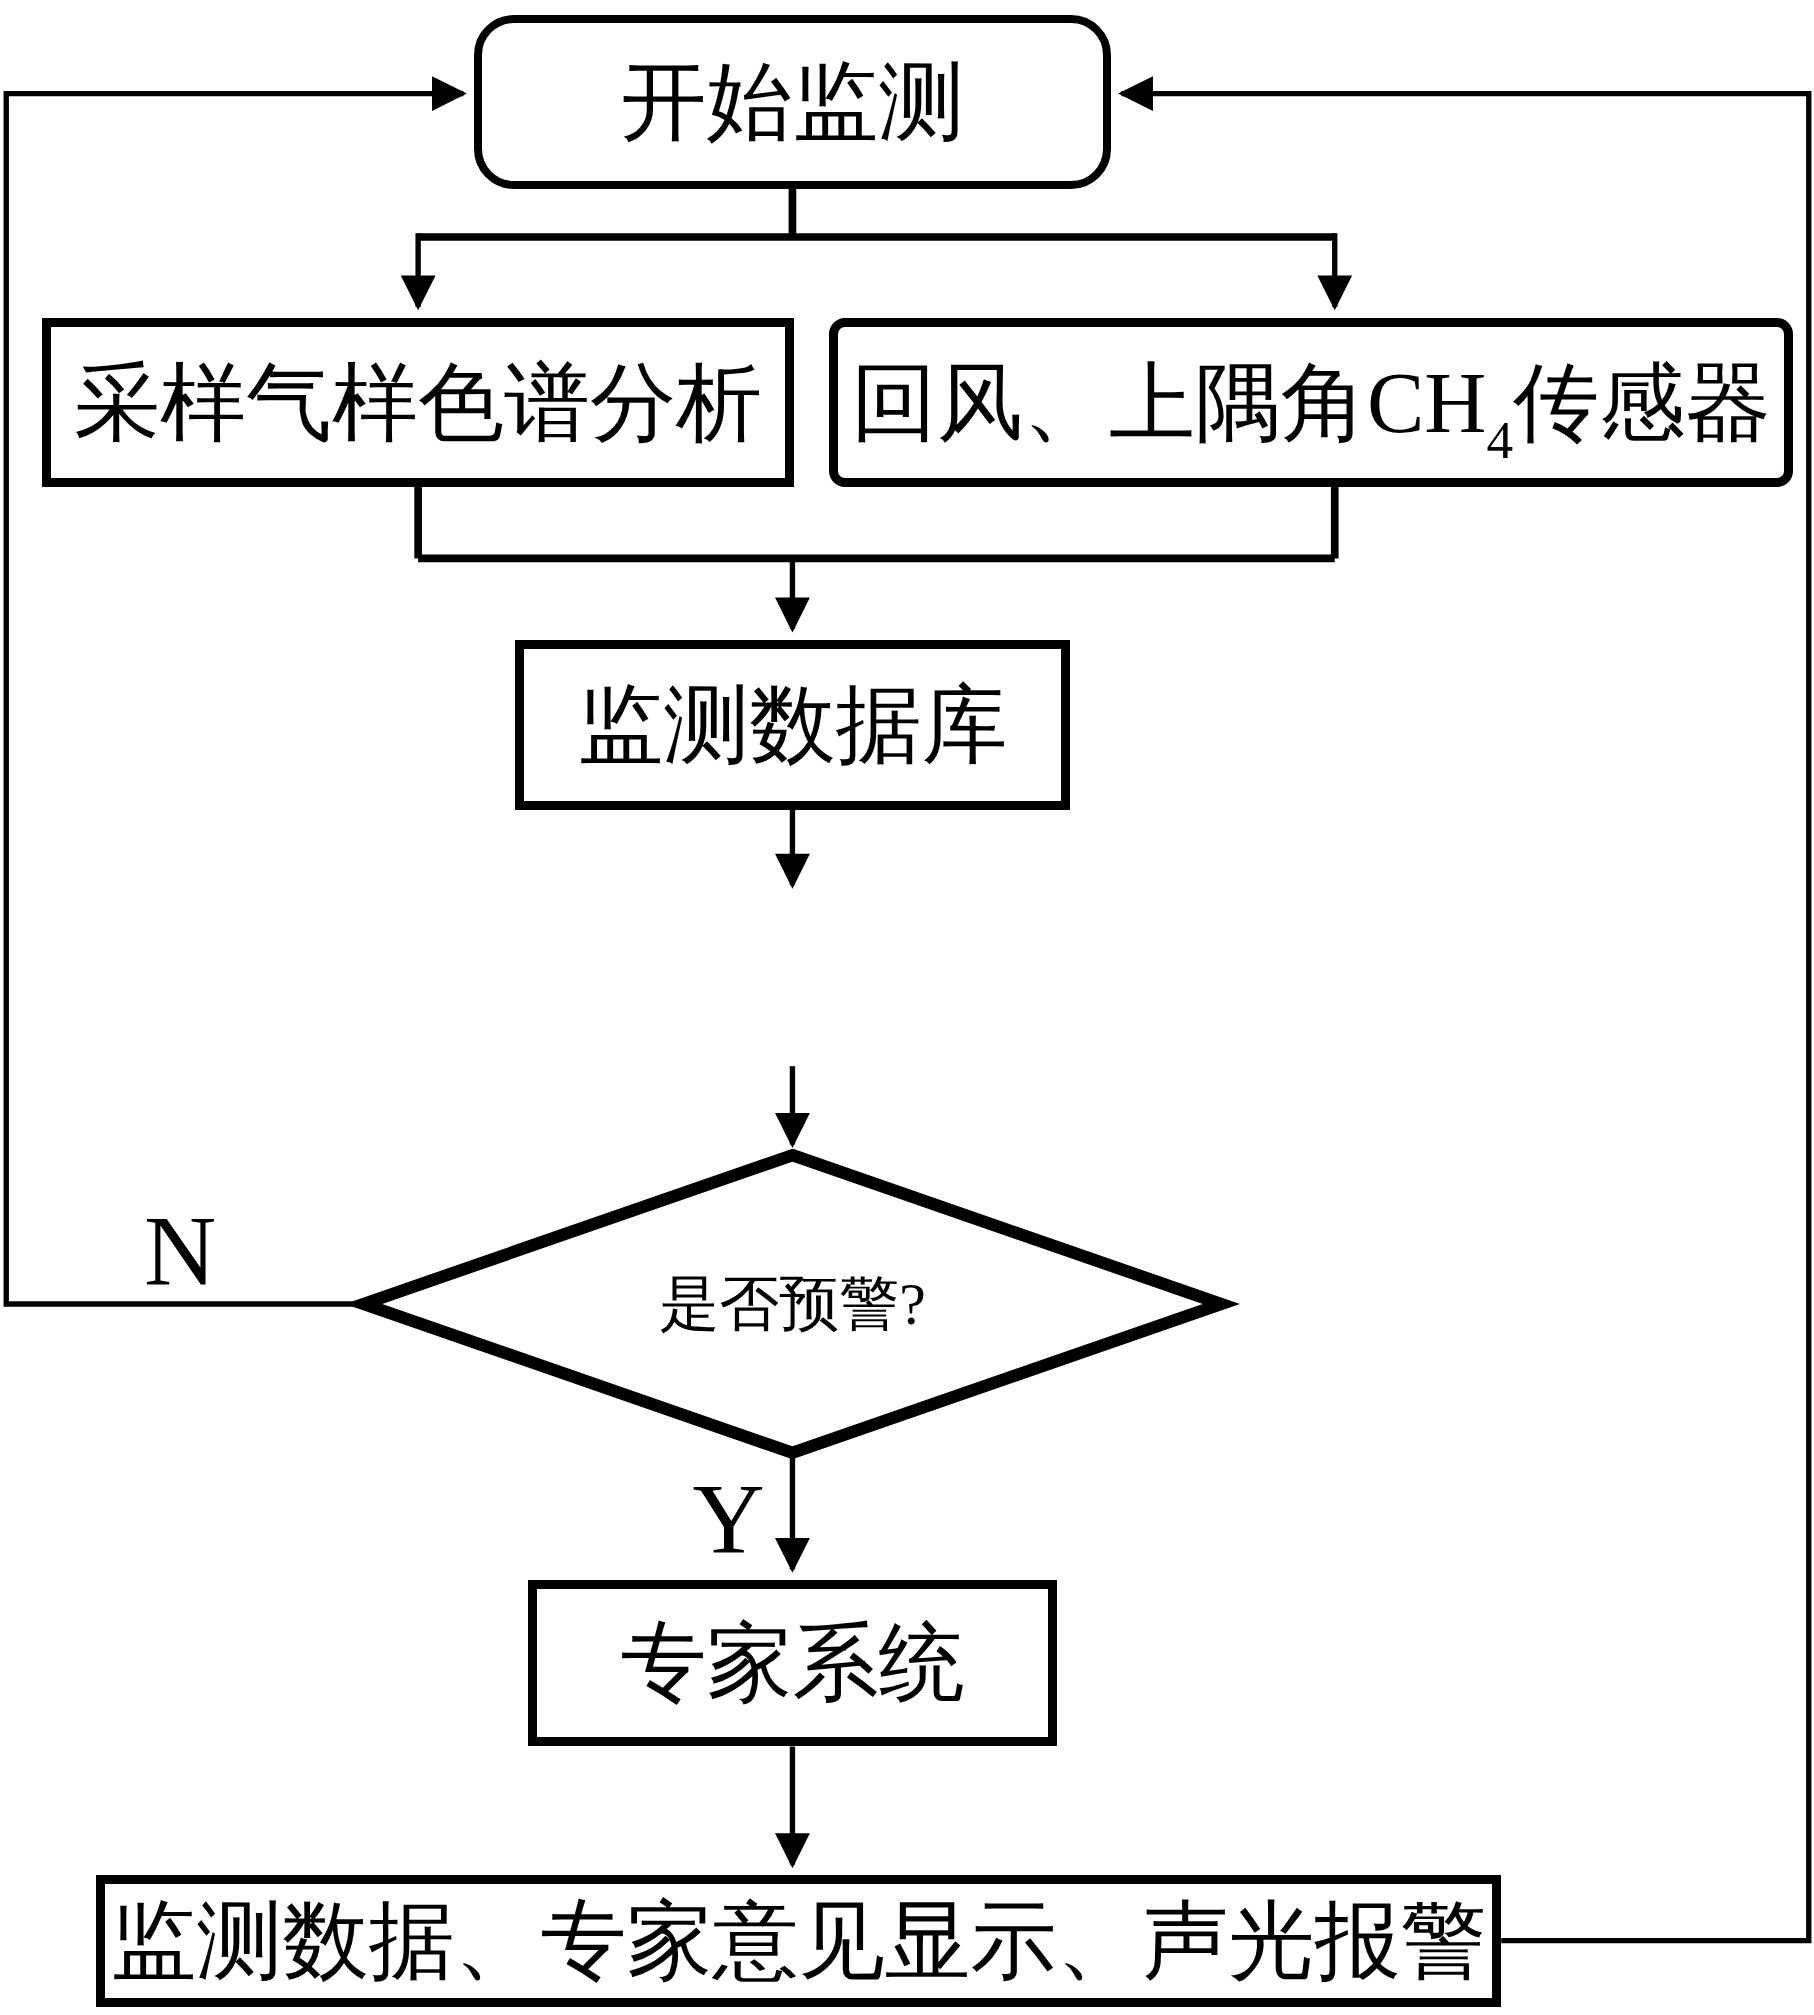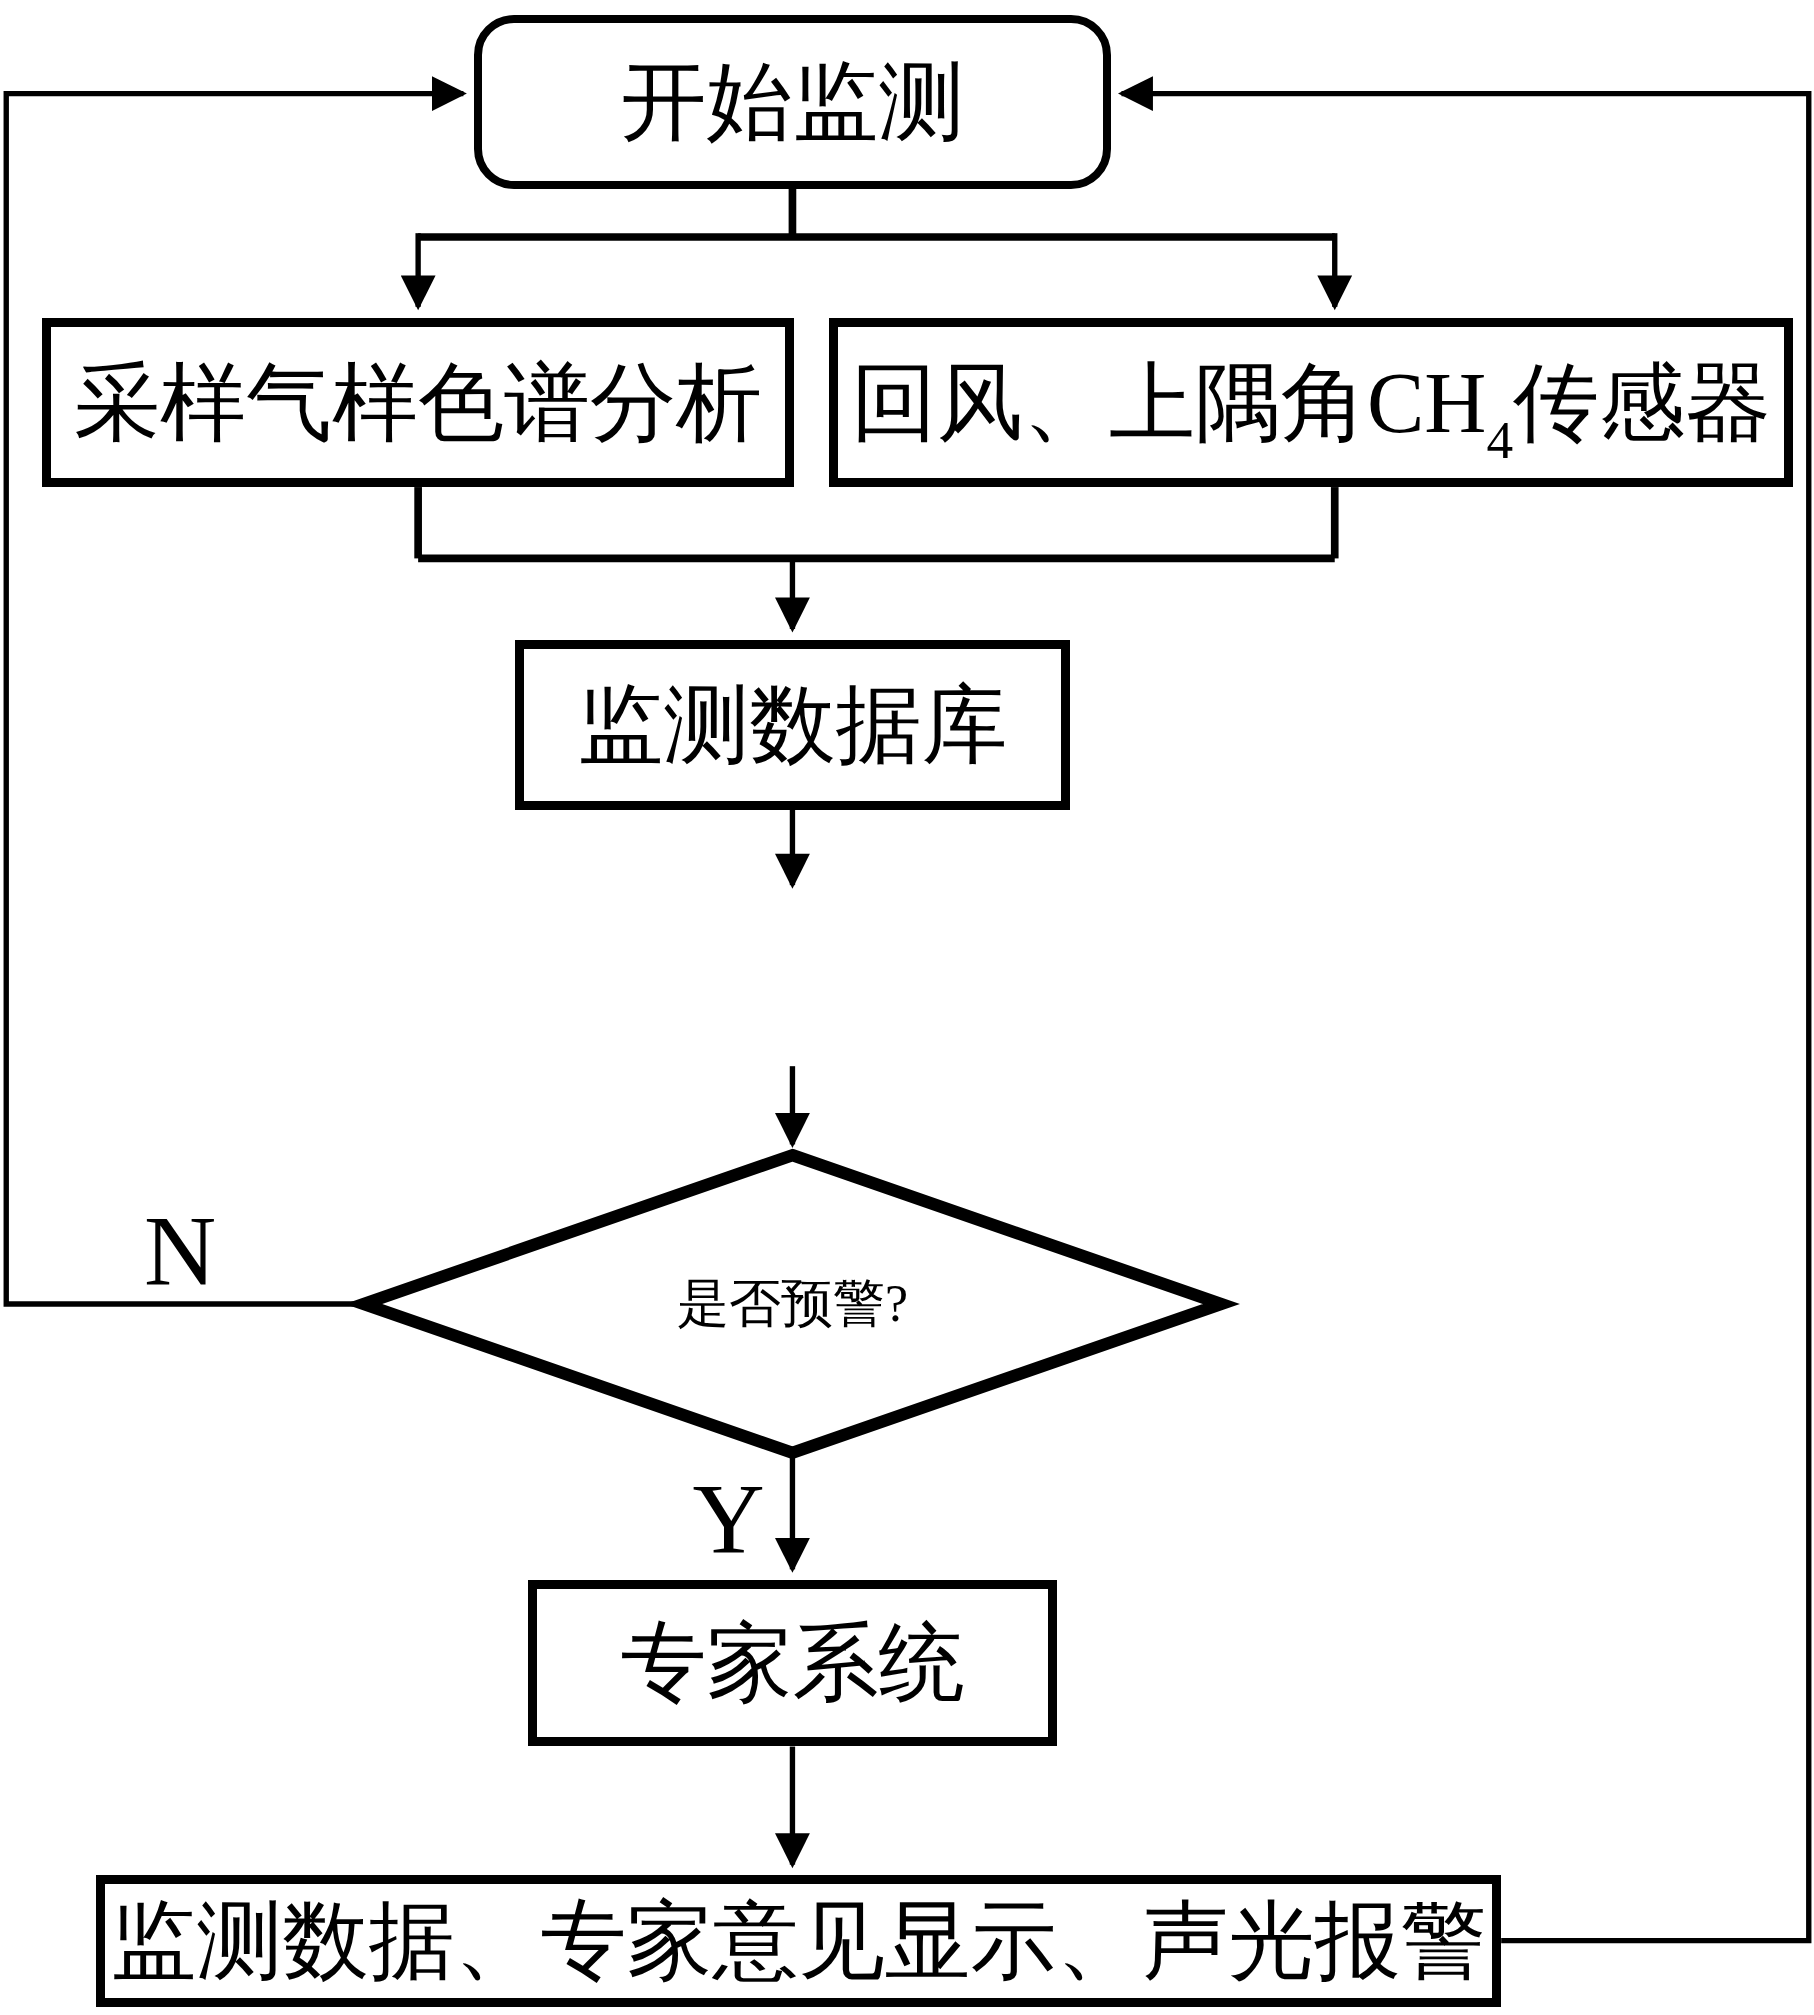--- a/index.html
+++ b/index.html
@@ -17,21 +17,21 @@
     border:9.2px solid #000;background:#fff;
     display:flex;align-items:center;justify-content:center;
     font-size:86px;line-height:1;white-space:nowrap;
     text-align:center;
   }
   .terminator{border-width:8.4px;border-radius:40px;margin-top:9px;}
   .label-free{
     position:absolute;display:flex;align-items:center;justify-content:center;
     line-height:1;white-space:nowrap;
   }
-  .diamond-label{font-size:52px;}
+  .diamond-label{font-size:60px;}
   .branch-label{font-size:100px;}
   .sub{font-size:0.62em;align-self:flex-end;transform:translateY(-10.7px);}
 </style>
 </head>
 <body>
 
 <div id="canvas">
 
   <svg id="connectors" viewBox="0 0 2366 2627">
     <defs>
@@ -63,21 +63,21 @@
   </svg>
 
   <div class="box terminator" style="left:474px;top:6.1px;width:637px;height:174px;">
     <span>开始监测</span>
   </div>
 
   <div class="box" style="left:42px;top:318px;width:752px;height:169px;">
     <span>采样气样色谱分析</span>
   </div>
 
-  <div class="box" style="left:829px;top:318px;width:964px;height:169px;">
+  <div class="box" style="left:829px;top:318px;width:964px;height:169px;border-radius:16px;">
     <span>回风、上隅角CH</span>
       <span class="sub">4</span>
       <span>传感器</span>
   </div>
 
   <div class="box" style="left:515px;top:640px;width:555px;height:170px;">
     <span>监测数据库</span>
   </div>
 
 

